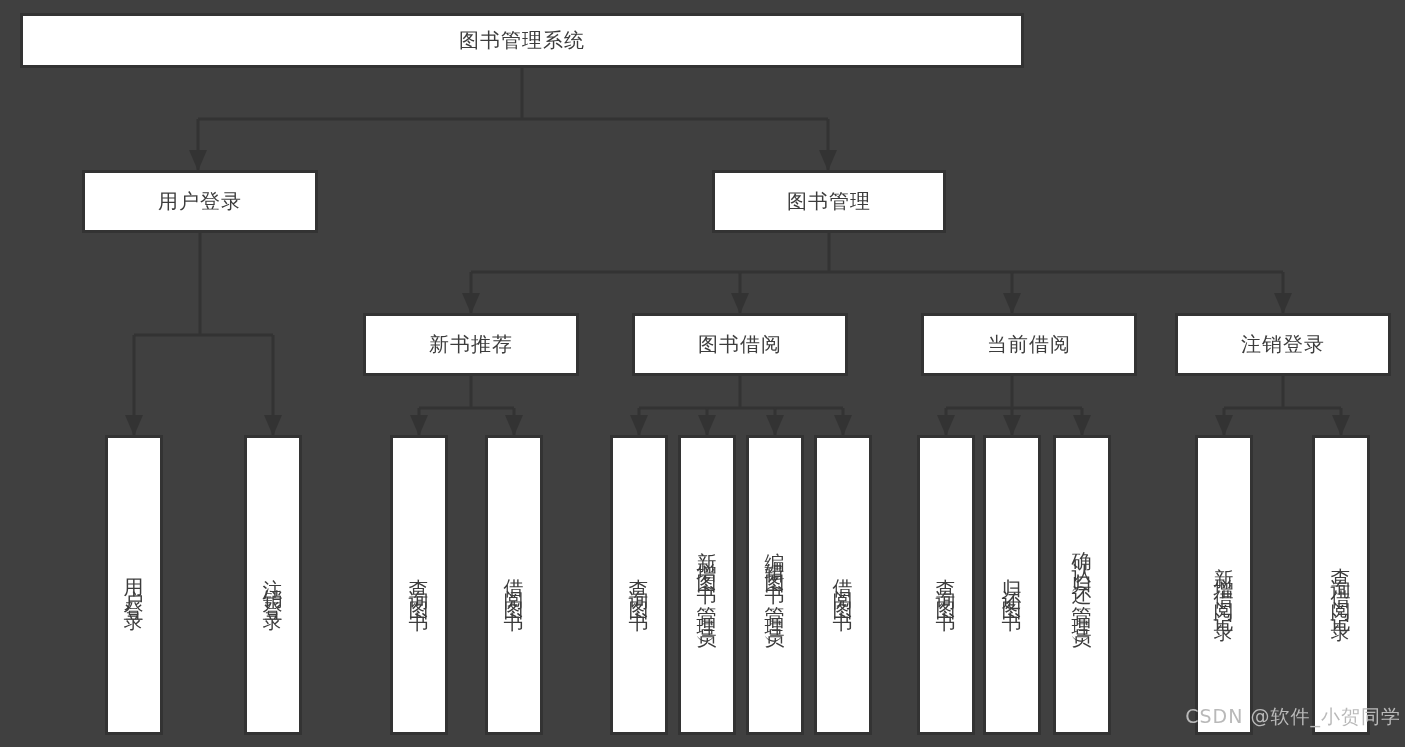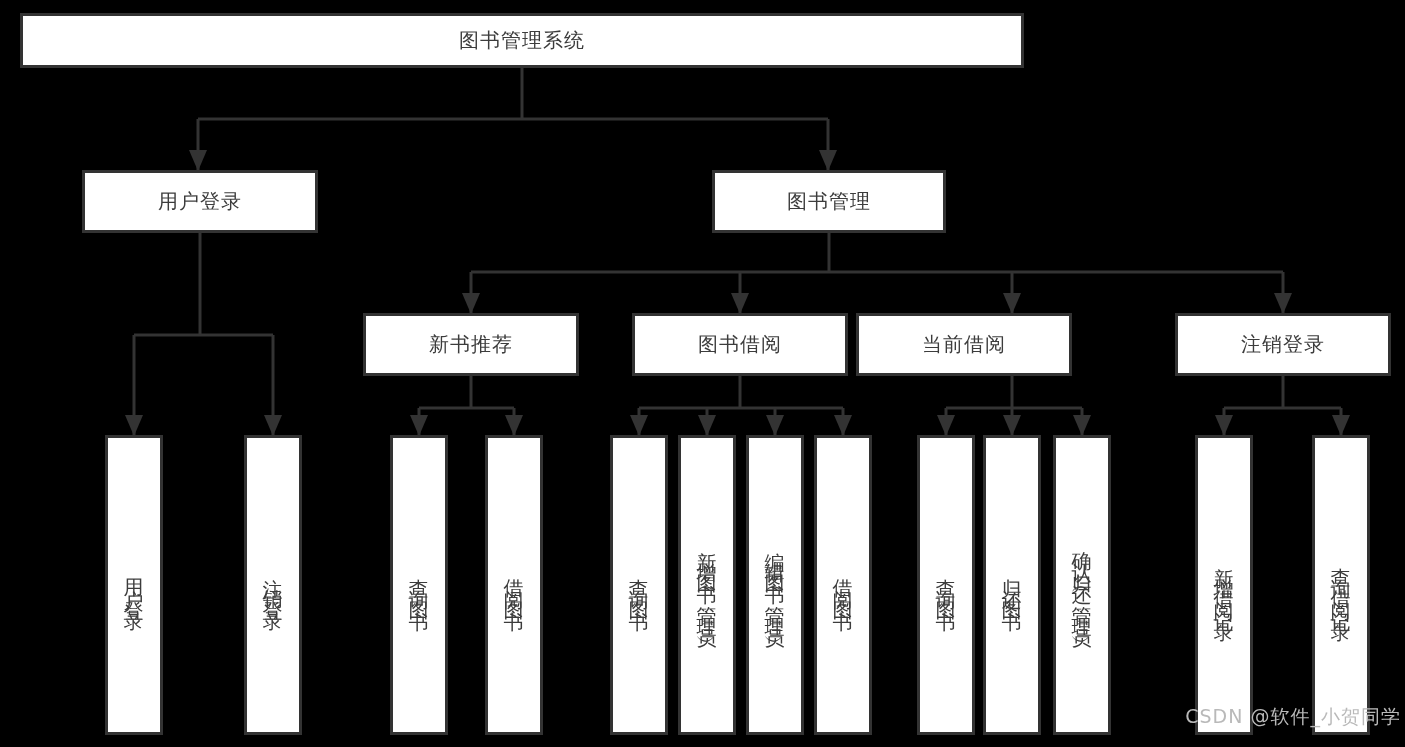--- a/index.html
+++ b/index.html
@@ -1,20 +1,20 @@
 <!DOCTYPE html>
 <html><head>
 <meta charset="utf-8">
 <style>
   html, body { margin: 0; padding: 0; background: #ffffff; }
   .canvas {
     position: relative;
     width: 1405px;
     height: 747px;
-    background: #000000;
+    background: #404040;
     font-family: "DejaVu Sans", "Liberation Sans", sans-serif;
     overflow: hidden;
   }
   .wires {
     position: absolute;
     left: 0; top: 0;
     width: 1405px; height: 747px;
   }
   .node {
     position: absolute;
@@ -101,21 +101,21 @@
   <div class="node hbox" style="left:712px;top:170px;width:234px;height:63px;">
     <span class="label">图书管理</span>
   </div>
 
   <div class="node hbox" style="left:363px;top:313px;width:216px;height:63px;">
     <span class="label">新书推荐</span>
   </div>
   <div class="node hbox" style="left:632px;top:313px;width:216px;height:63px;">
     <span class="label">图书借阅</span>
   </div>
-  <div class="node hbox" style="left:856px;top:313px;width:216px;height:63px;">
+  <div class="node hbox" style="left:921px;top:313px;width:216px;height:63px;">
     <span class="label">当前借阅</span>
   </div>
   <div class="node hbox" style="left:1175px;top:313px;width:216px;height:63px;">
     <span class="label">注销登录</span>
   </div>
 
   <div class="node vbox" style="left:105px;top:435px;width:58px;height:300px;">
     <span class="label">用户登录</span>
   </div>
   <div class="node vbox" style="left:244px;top:435px;width:58px;height:300px;">

